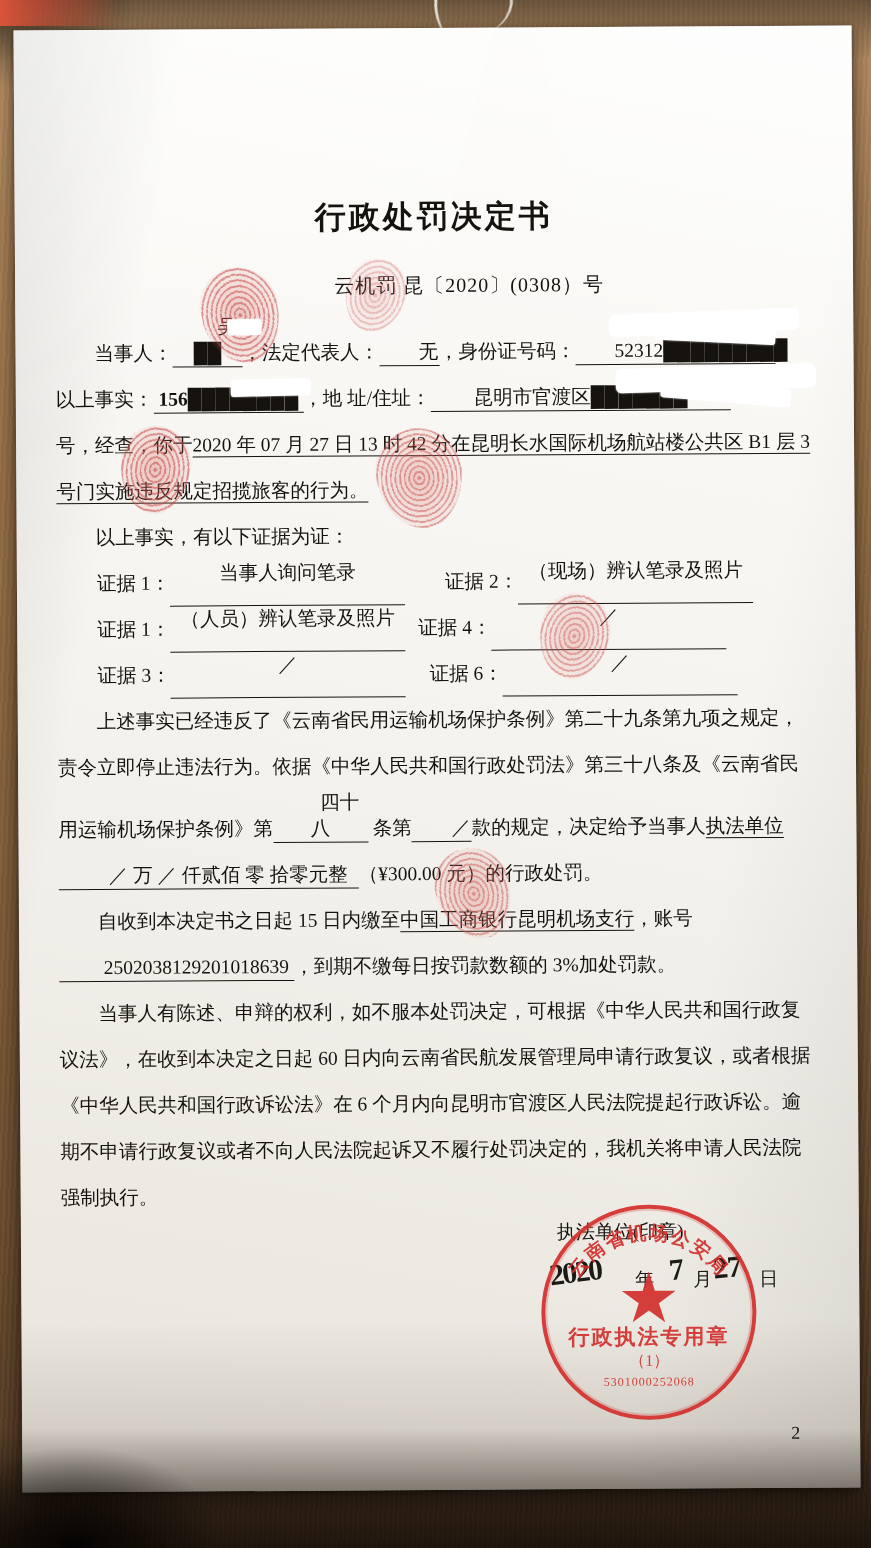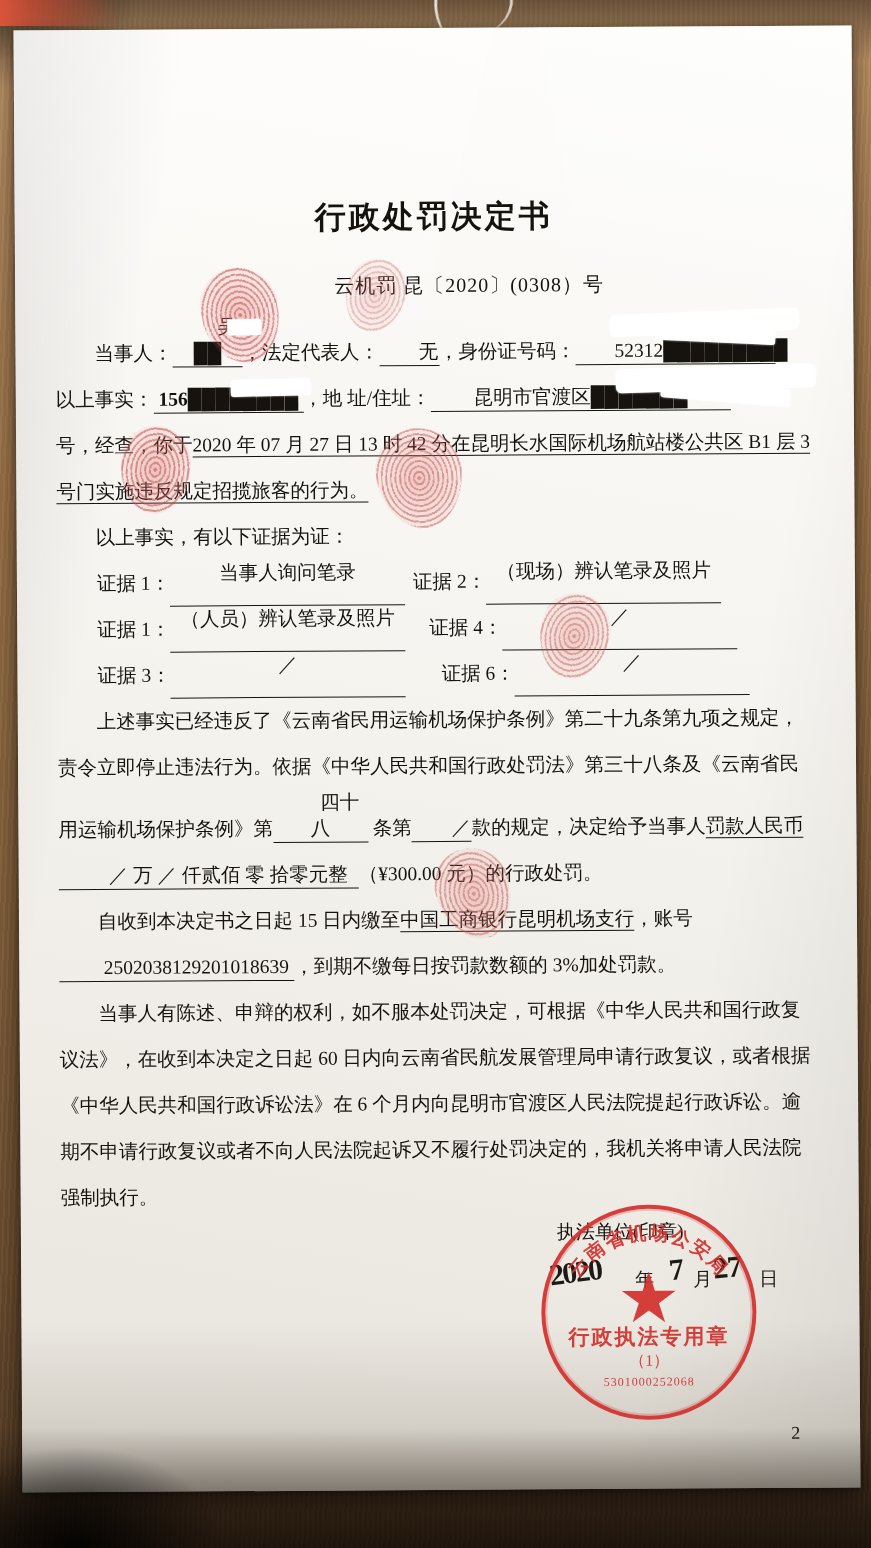--- a/index.html
+++ b/index.html
@@ -320,40 +320,40 @@
 
         <div class="p noind">
           <span>号，经查，你于</span><span class="u">2020 年 07 月 27 日 13 时 42 分</span><span class="u">在昆明长水国际机场航站楼公共区 B1 层 3 号门实施违反规定招揽旅客的行为。</span>
         </div>
 
         <div class="p">以上事实，有以下证据为证：</div>
 
         <div class="ev-row">
           <span class="ev-lbl">证据 1：</span>
           <span class="fill w235">当事人询问笔录</span>
-          <span class="ev-lbl" style="margin-left:8px">证据 2：</span>
+          <span class="ev-lbl" style="margin-left:40px">证据 2：</span>
           <span class="fill w235">（现场）辨认笔录及照片</span>
         </div>
 
         <div class="ev-row">
           <span class="ev-lbl">证据 1：</span>
           <span class="fill w235">（人员）辨认笔录及照片</span>
-          <span class="ev-lbl" style="margin-left:24px">证据 4：</span>
+          <span class="ev-lbl" style="margin-left:13px">证据 4：</span>
           <span class="fill w235">／</span>
         </div>
 
         <div class="ev-row">
           <span class="ev-lbl">证据 3：</span>
           <span class="fill w235">／</span>
-          <span class="ev-lbl" style="margin-left:36px">证据 6：</span>
+          <span class="ev-lbl" style="margin-left:24px">证据 6：</span>
           <span class="fill w235">／</span>
         </div>
 
         <div class="p">
-          <span>上述事实已经违反了《云南省民用运输机场保护条例》第二十九条第九项之规定，责令立即停止违法行为。依据《中华人民共和国行政处罚法》第三十八条及《云南省民用运输机场保护条例》第</span><span class="fill w95">四十八</span><span> 条第</span><span class="fill w60">／</span><span>款的规定，决定给予当事人</span><span class="u">罚款人民币</span><span class="fill w300">／ 万 ／ 仟贰佰 零 拾零元整</span><span>（¥300.00 元）</span><span>的行政处罚。</span>
+          <span>上述事实已经违反了《云南省民用运输机场保护条例》第二十九条第九项之规定，责令立即停止违法行为。依据《中华人民共和国行政处罚法》第三十八条及《云南省民用运输机场保护条例》第</span><span class="fill w95">四十八</span><span> 条第</span><span class="fill w60">／</span><span>款的规定，决定给予当事人</span><span class="u">执法单位</span><span class="fill w300">／ 万 ／ 仟贰佰 零 拾零元整</span><span>（¥300.00 元）</span><span>的行政处罚。</span>
         </div>
 
         <div class="p">
           <span>自收到本决定书之日起 15 日内缴至</span><span class="u">中国工商银行昆明机场支行</span><span>，账号</span><span class="fill w235">2502038129201018639</span><span>，到期不缴每日按罚款数额的 3%加处罚款。</span>
         </div>
 
         <div class="p">当事人有陈述、申辩的权利，如不服本处罚决定，可根据《中华人民共和国行政复议法》，在收到本决定之日起 60 日内向云南省民航发展管理局申请行政复议，或者根据《中华人民共和国行政诉讼法》在 6 个月内向昆明市官渡区人民法院提起行政诉讼。逾期不申请行政复议或者不向人民法院起诉又不履行处罚决定的，我机关将申请人民法院强制执行。</div>
       </div>
 
       <div class="unit-label">执法单位(印章)</div>

